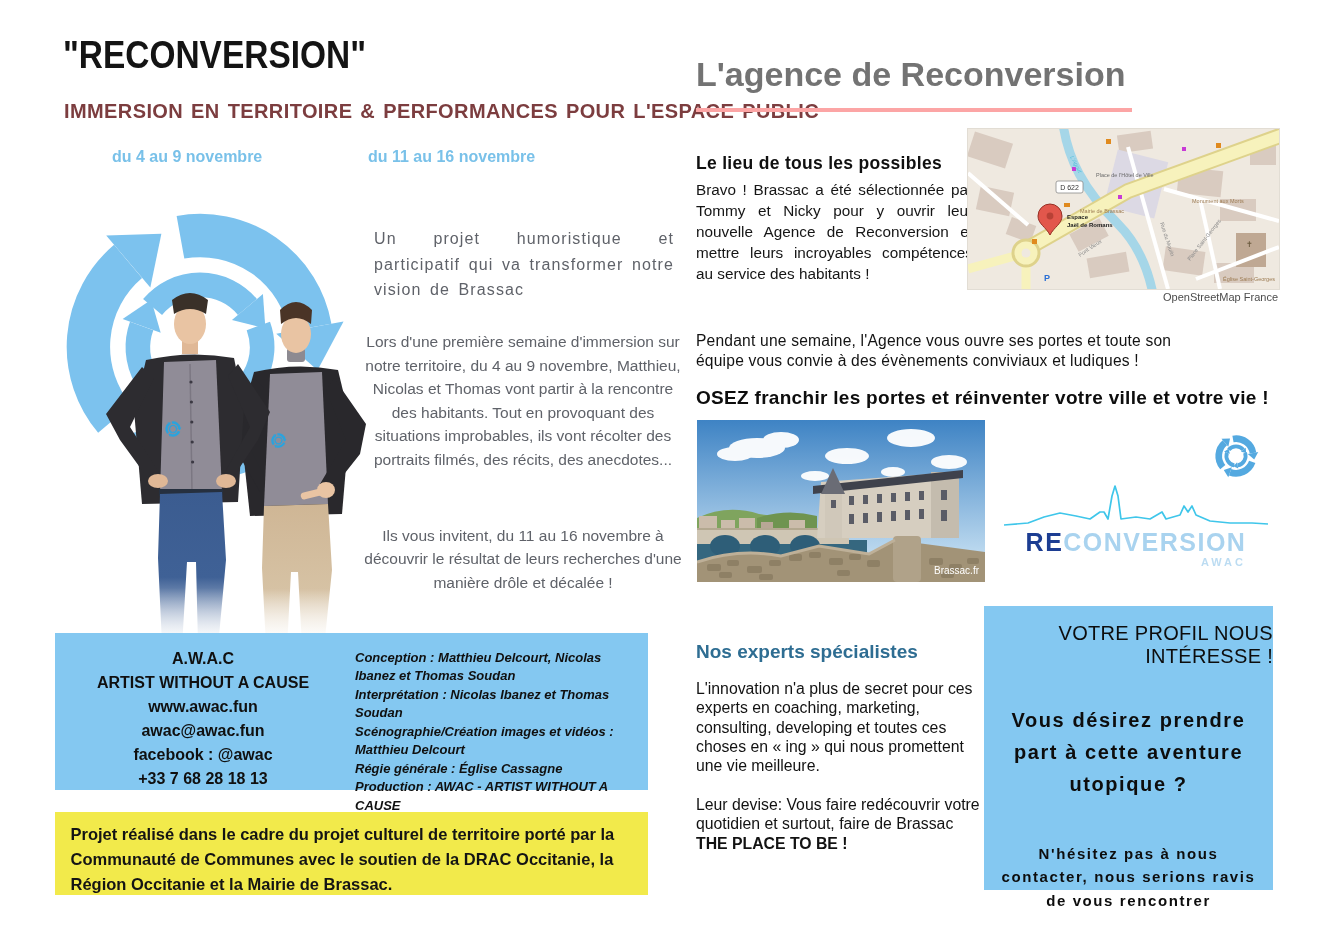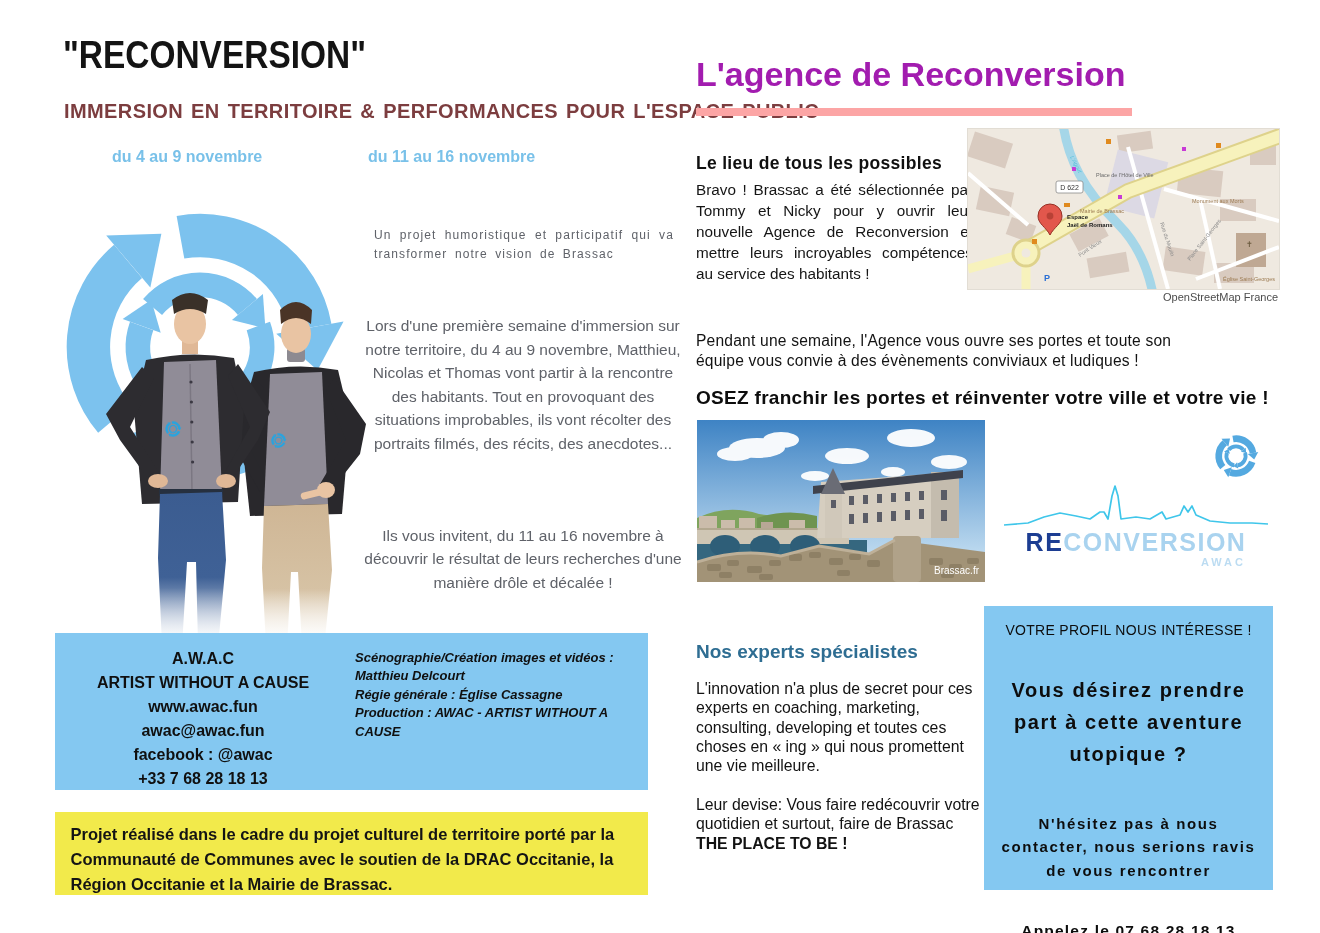--- a/index.html
+++ b/index.html
@@ -10,39 +10,39 @@
   
   .main-title{left:63px;top:34px;font-size:38px;font-weight:800;letter-spacing:0px;color:#141414;
               transform:scaleX(.88);transform-origin:left top;white-space:nowrap;}
   .subtitle{left:64px;top:100px;font-size:20px;font-weight:700;color:#7c3d3f;letter-spacing:.4px;
             word-spacing:2px;white-space:nowrap;}
   .date{font-size:16px;font-weight:700;color:#79c1e9;white-space:nowrap;}
   .date1{left:112px;top:148px;}
   .date2{left:368px;top:148px;}
 
   .gray-col{color:#5f6269;}
-  .intro{left:374px;top:226px;width:300px;font-size:12px;line-height:1.6;text-align:justify;
+  .intro{left:374px;top:226px;width:300px;font-size:16px;line-height:1.6;text-align:justify;
          letter-spacing:1.1px;word-spacing:3px;}
-  .para1{left:364px;top:314px;width:318px;font-size:15.5px;line-height:1.52;text-align:center;}
+  .para1{left:364px;top:330px;width:318px;font-size:15.5px;line-height:1.52;text-align:center;}
   .para2{left:364px;top:524px;width:318px;font-size:15.5px;line-height:1.5;text-align:center;}
 
   .blue-box{left:55px;top:633px;width:593px;height:157px;background:#84c8f1;display:flex;}
   .contact-col{width:268px;padding:14px 0 0 14px;text-align:center;font-weight:700;font-size:16px;
                line-height:1.5;color:#101010;}
   .credits-col{flex:1;padding:16px 18px 0 18px;font-style:italic;font-weight:700;font-size:13px;
                line-height:1.42;color:#101010;}
   .yellow-box{left:55px;top:812px;width:593px;height:83px;background:#f2ea4b;}
   .yellow-box .inner{width:562px;margin:10px auto 0;text-align:left;font-weight:700;
                      font-size:16.5px;line-height:1.52;color:#141414;}
 
   .duo-wrap{left:30px;top:192px;width:345px;height:460px;}
 
   
-  .r-title{left:696px;top:55px;width:436px;font-size:34px;font-weight:700;color:#a21caf;
-           padding-bottom:14px;border-bottom:8px solid #fca5a5;white-space:nowrap;}
+  .r-title{left:696px;top:55px;width:436px;font-size:34px;font-weight:700;color:#737373;
+           padding-bottom:14px;border-bottom:4px solid #fca5a5;white-space:nowrap;}
   .lieu-head{left:696px;top:153px;font-size:17.5px;font-weight:700;color:#101010;letter-spacing:.3px;}
   .lieu-body{left:696px;top:179px;width:277px;font-size:15.3px;line-height:1.38;text-align:justify;color:#151515;}
   .map-wrap{left:967px;top:128px;width:311px;height:160px;border:1px solid #e2ddd4;}
   .map-attr{left:1130px;top:291px;width:148px;text-align:right;font-size:11px;color:#4c4c4c;}
 
   .week-para{left:696px;top:331px;width:498px;font-size:15.6px;line-height:1.3;color:#131313;letter-spacing:.2px;}
   .osez{left:696px;top:387px;font-size:19px;font-weight:700;color:#0d0d0d;letter-spacing:.3px;white-space:nowrap;}
 
   .photo-wrap{left:697px;top:420px;width:288px;height:162px;}
 
@@ -54,21 +54,21 @@
   .logo-re{color:#1c3d92;}
   .logo-conv{color:#a9d3ef;}
   .logo-awac{position:absolute;right:26px;top:126px;font-size:11px;letter-spacing:3px;color:#bcdcf2;font-weight:700;}
 
   .experts-head{left:696px;top:641px;font-size:19px;font-weight:700;color:#2e6d92;}
   .experts-body{left:696px;top:679px;width:290px;font-size:15.8px;line-height:1.22;color:#121212;}
   .devise{left:696px;top:795px;width:290px;font-size:15.8px;line-height:1.22;color:#121212;}
   .devise b{font-weight:700;}
 
   .profile-box{left:984px;top:606px;width:289px;height:284px;background:#84c8f1;text-align:center;color:#0d0d0d;}
-  .profile-title{margin-top:16px;font-size:14px;letter-spacing:.3px;}
+  .profile-title{margin-top:16px;font-size:20px;letter-spacing:.3px;text-align:right;}
   .profile-q1{margin:36px 14px 0;font-weight:700;font-size:20px;letter-spacing:1.6px;line-height:1.6;}
   .profile-q2{margin:42px 12px 0;font-weight:700;font-size:15px;letter-spacing:1.6px;line-height:1.55;}
   .profile-phone{margin:40px 6px 0;font-weight:700;font-size:15.5px;letter-spacing:1.2px;}
 
   svg text{font-family:"Liberation Sans",sans-serif;}
 </style>
 </head>
 <body>
 
 <svg width="0" height="0" style="position:absolute" aria-hidden="true">
@@ -160,20 +160,22 @@
     <div class="abs blue-box">
       <div class="contact-col">
         <div>A.W.A.C</div>
         <div>ARTIST WITHOUT A CAUSE</div>
         <div>www.awac.fun</div>
         <div>awac@awac.fun</div>
         <div>facebook : @awac</div>
         <div>+33 7 68 28 18 13</div>
       </div>
       <div class="credits-col">
+        <div>Conception : Matthieu Delcourt, Nicolas Ibanez et Thomas Soudan</div>
+        <div>Interprétation : Nicolas Ibanez et Thomas Soudan</div>
         <div>Scénographie/Création images et vidéos : Matthieu Delcourt</div>
         <div>Régie générale : Église Cassagne</div>
         <div>Production : AWAC - ARTIST WITHOUT A CAUSE</div>
       </div>
     </div>
 
     <div class="abs yellow-box">
       <div class="inner">Projet réalisé dans le cadre du projet culturel de territoire porté par la Communauté de Communes avec le soutien de la DRAC Occitanie, la Région Occitanie et la Mairie de Brassac.</div>
     </div>
   </div>

